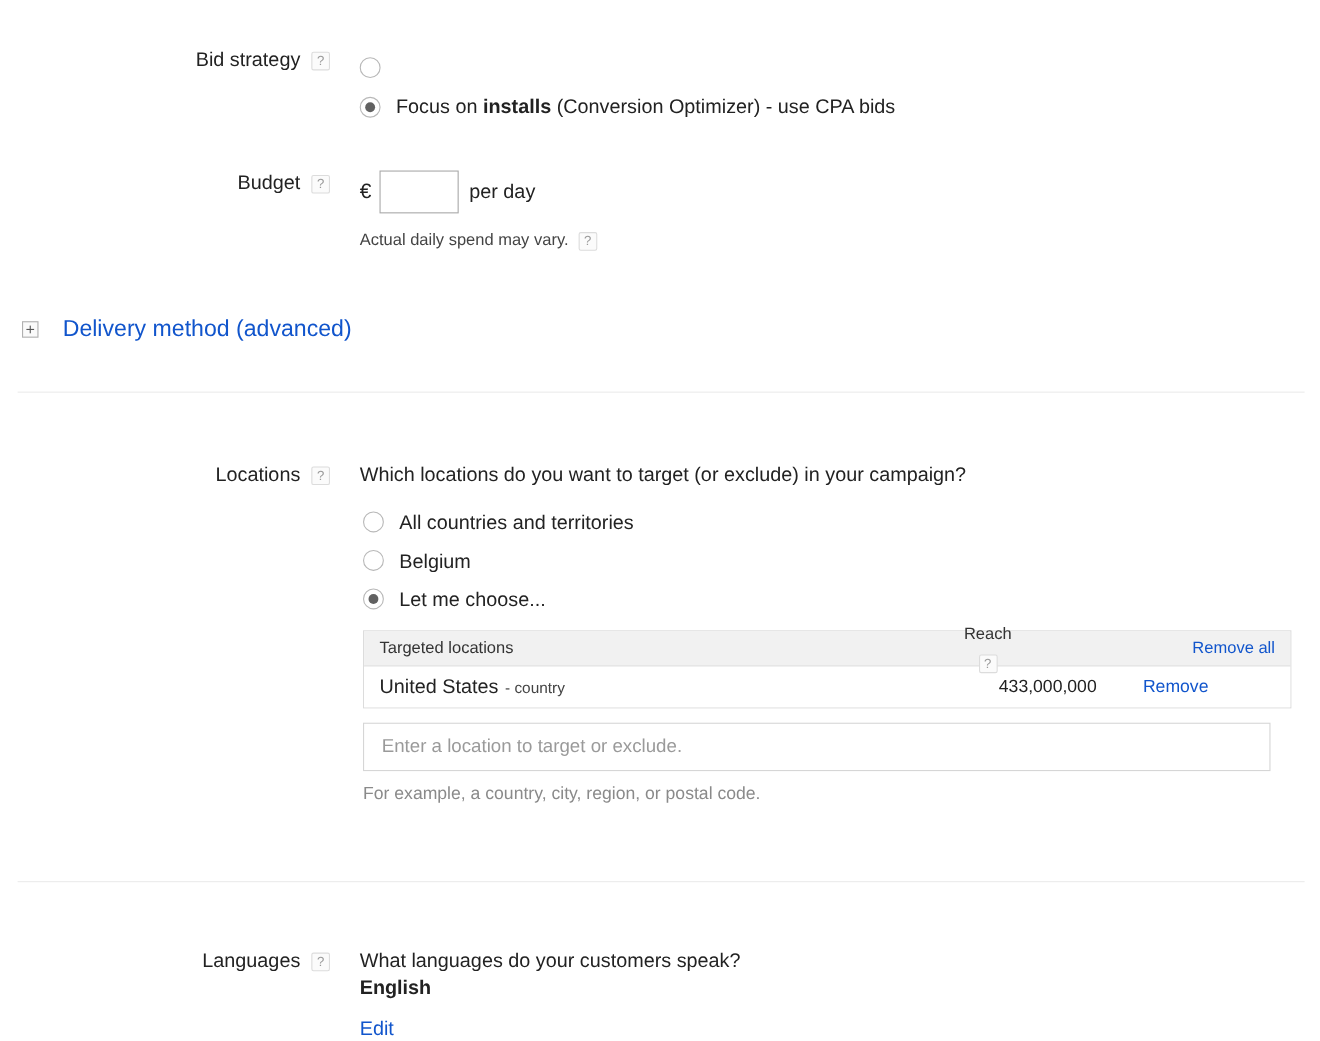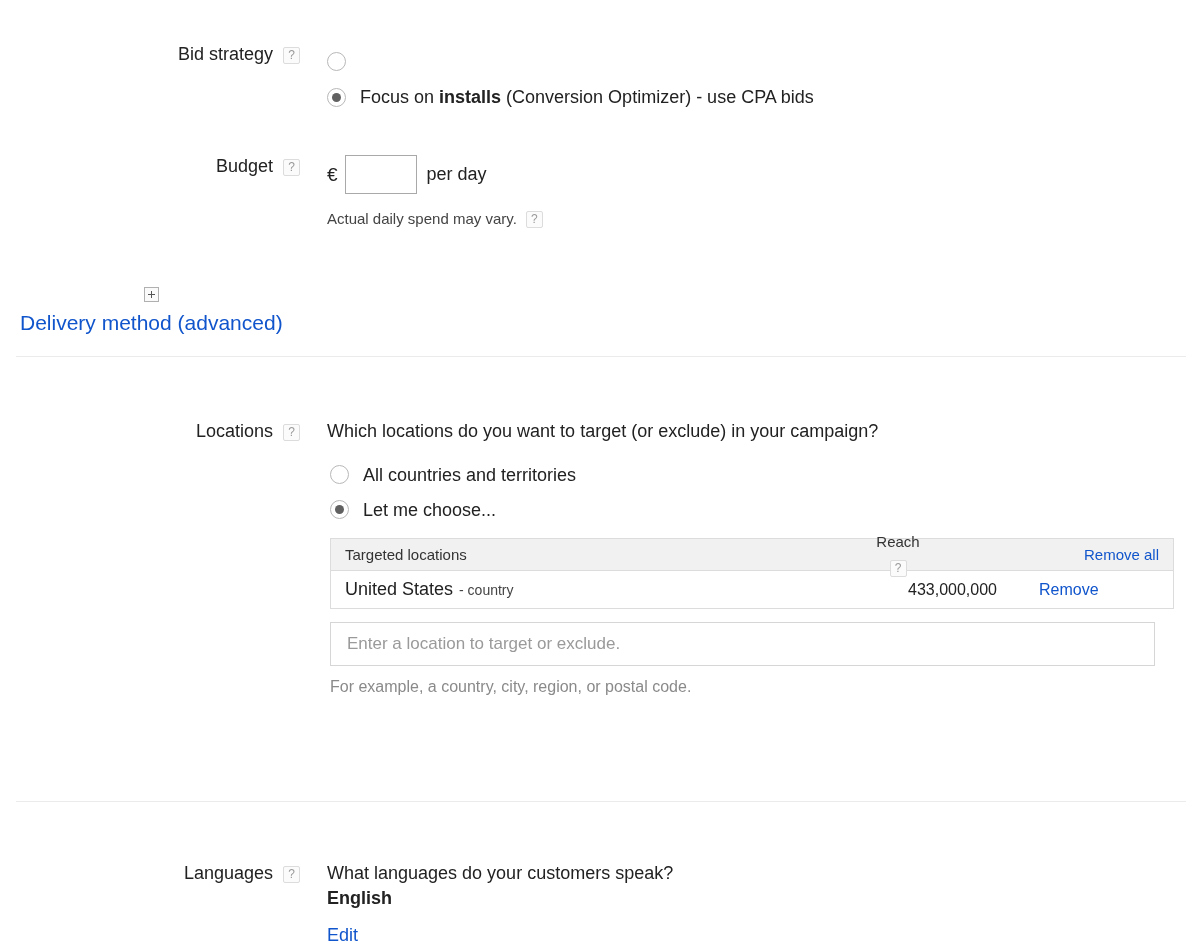--- a/index.html
+++ b/index.html
@@ -137,22 +137,21 @@
     gap: 9px;
   }
 
   
   #delivery-row {
     position: absolute;
     left: 20px;
     top: 287px;
     display: flex;
     align-items: center;
-    gap: 9px;
-    flex-direction: column;
+    gap: 22px;
   }
   .expander {
     width: 15px;
     height: 15px;
     border: 1px solid #b0b0b0;
     background: #fafafa;
     position: relative;
     display: inline-block;
     cursor: pointer;
     flex: 0 0 15px;
@@ -330,20 +329,24 @@
     <span class="label-text">Locations</span>
     <span class="help">?</span>
   </div>
   <div class="field-col">
 
     <div class="question-text">Which locations do you want to target (or exclude) in your campaign?</div>
 
     <div class="radio-line loc-radio-line">
       <span class="radio"></span>
       <span class="radio-label">All countries and territories</span>
+    </div>
+    <div class="radio-line loc-radio-line">
+      <span class="radio"></span>
+      <span class="radio-label">Belgium</span>
     </div>
     <div class="radio-line loc-radio-line">
       <span class="radio checked"></span>
       <span class="radio-label">Let me choose...</span>
     </div>
 
     <div id="targeted-table">
       <div class="thead-row">
         <div class="th-name">Targeted locations</div>
         <div class="th-reach">

